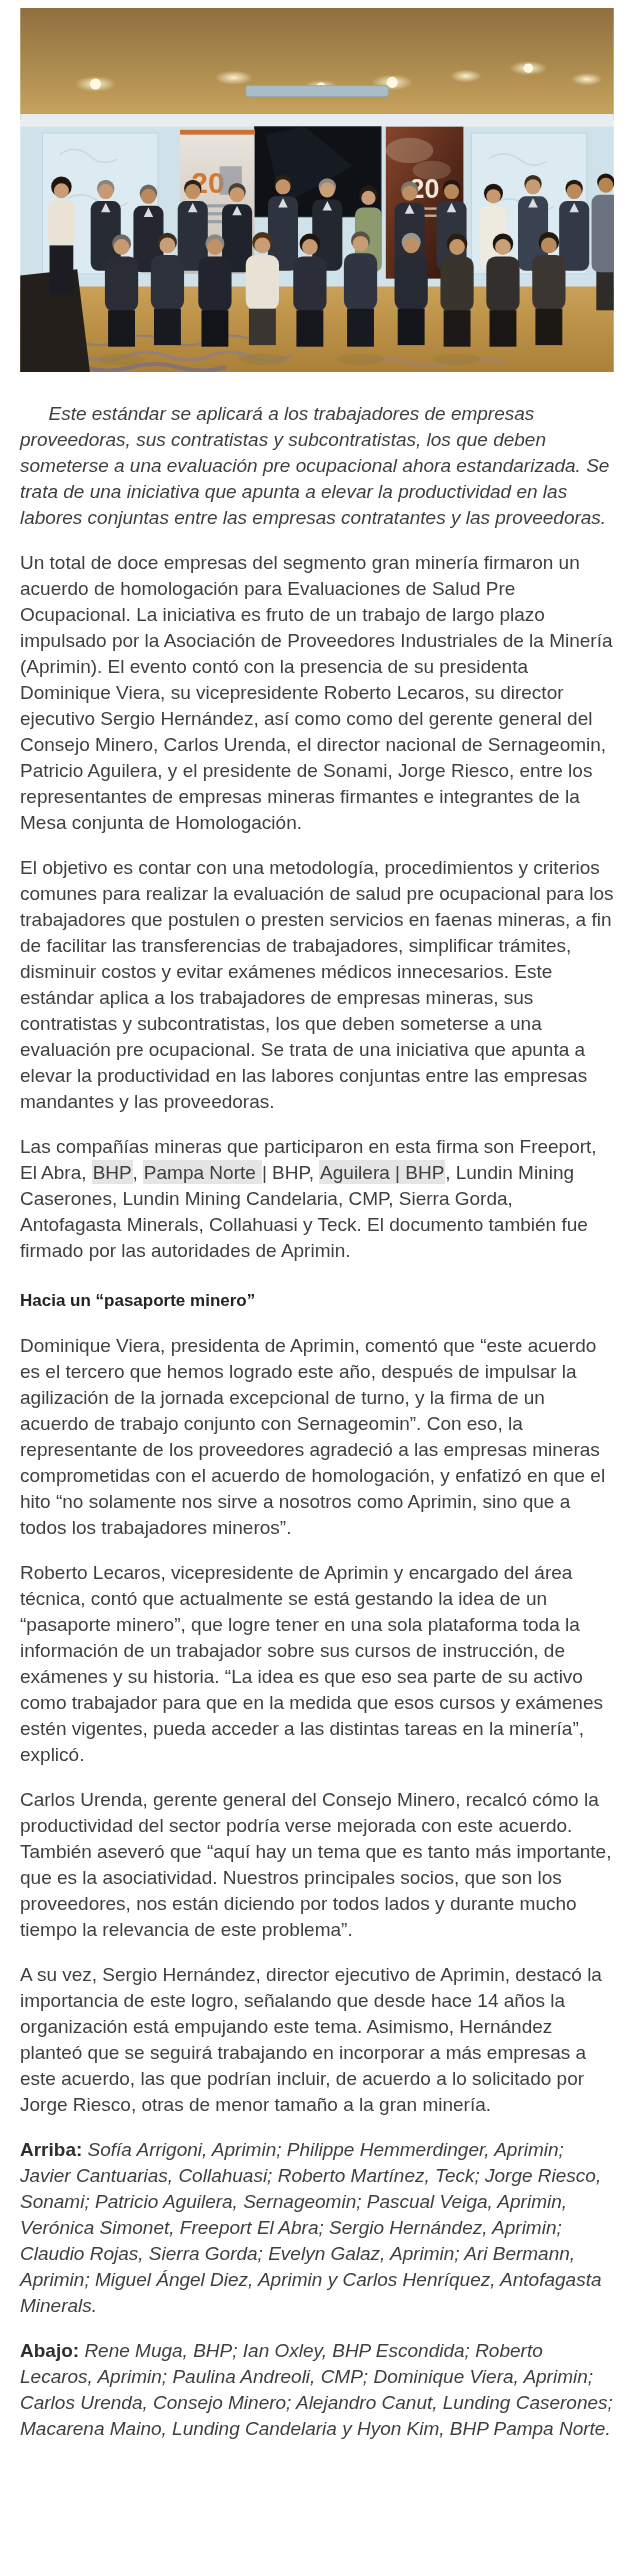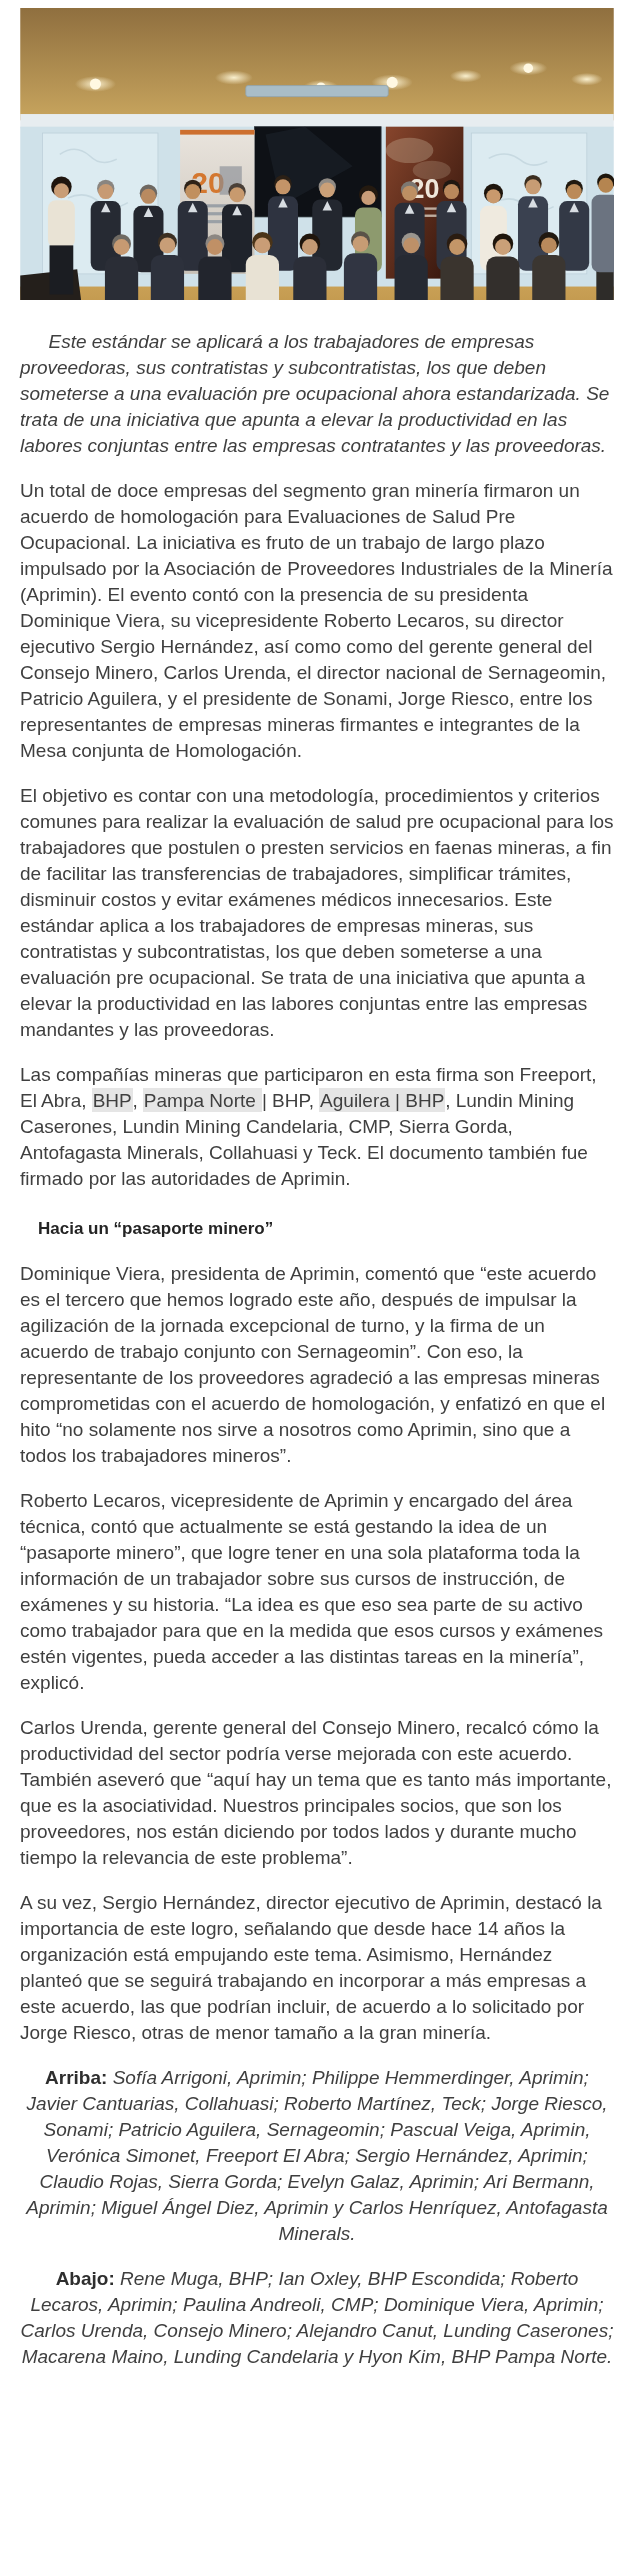--- a/index.html
+++ b/index.html
@@ -1,26 +1,26 @@
 <!DOCTYPE html>
 <html lang="es" style="font-size:12.7px"><head>
 <meta charset="utf-8">
 <style>
   html,body{margin:0;padding:0;background:#ffffff;}
   body{width:634px;font-family:"Liberation Sans","DejaVu Sans",sans-serif;}
   .container{padding:8px 20px 28.5px;}
   h1{font-weight:700;font-size:32px;line-height:41px;letter-spacing:-0.4px;color:#1d1d1b;margin:0 0 27px;}
   h1 span{display:block;}
-  figure.photo{margin:0 0 28.5px;width:594px;height:292px;overflow:hidden;}
+  figure.photo{margin:0 0 28.5px;width:594px;height:364px;overflow:hidden;}
   figure.photo svg{display:block;}
   p{font-size:19px;line-height:26px;color:#3f3f3f;margin:0 0 19px;}
   p.intro{font-style:italic;text-indent:28.5px;}
-  h2{font-weight:700;font-size:17px;line-height:26px;color:#242424;margin:24px 18px 19px;}
+  h2{font-weight:700;font-size:17px;line-height:26px;color:#242424;margin:24px 0 19px;}
   mark{background:#e5e5e5;color:inherit;padding:1.6px 0.8px;}
-  p.caption{font-style:italic;text-align:center;}
+  p.caption{font-style:italic;}
   p.caption strong{font-style:normal;font-weight:700;color:#2e2e2e;}
   .last{margin-bottom:0;}
 </style>
 </head>
 <body>
 
 <main class="container">
 
 
   <figure class="photo">

